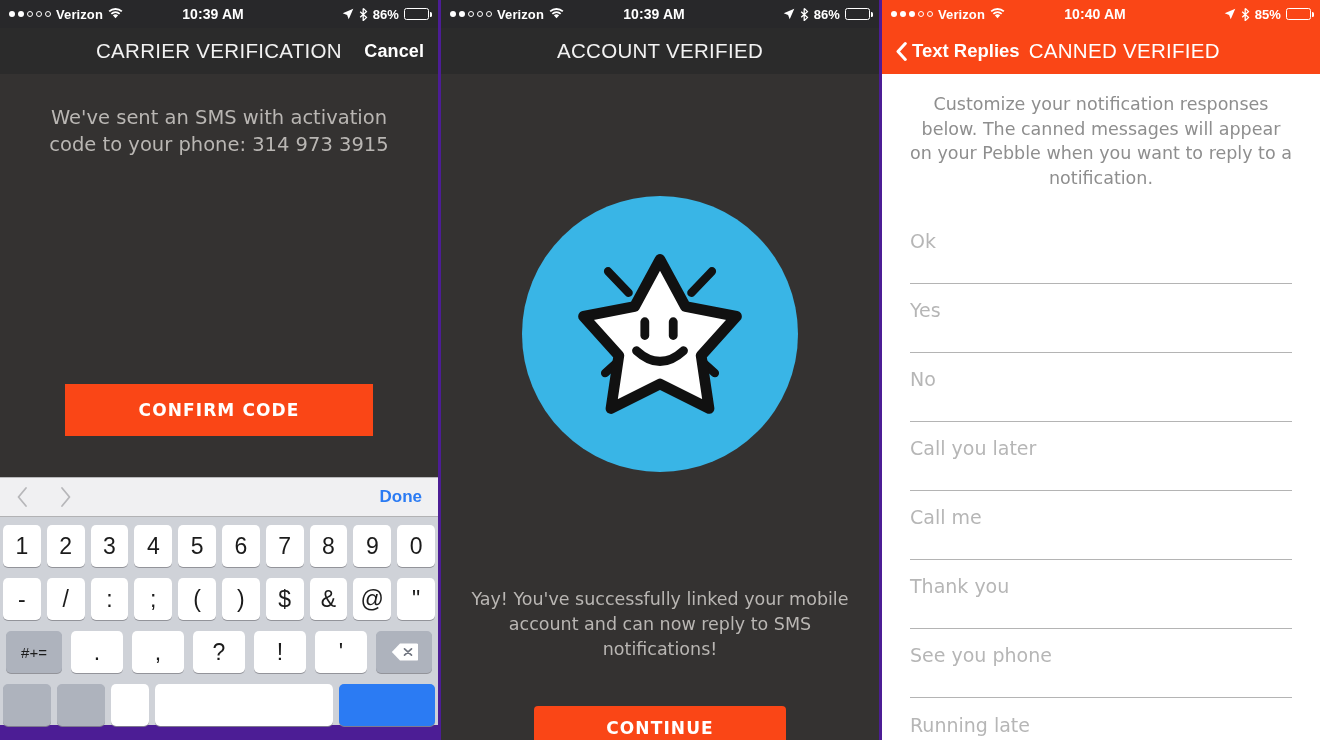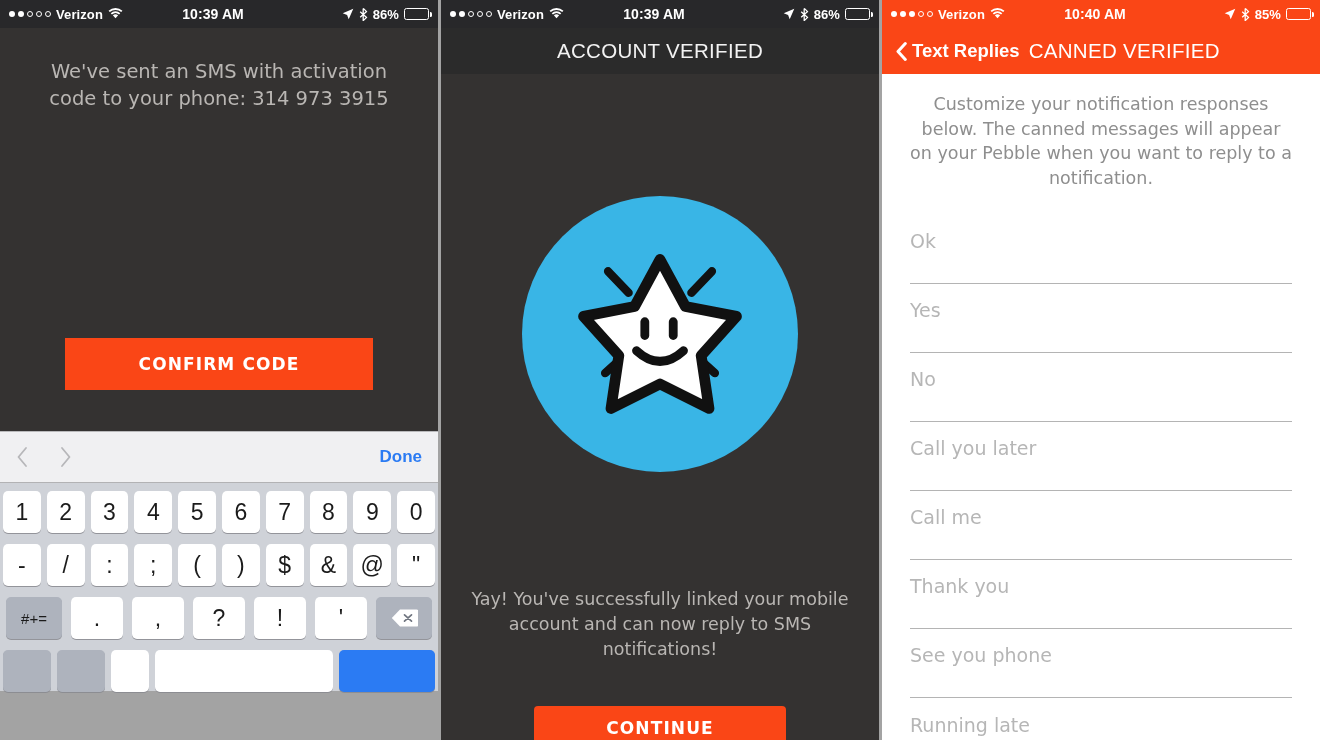--- a/index.html
+++ b/index.html
@@ -3,21 +3,21 @@
 <meta charset="utf-8">
 <style>
   html, body {
     margin: 0; padding: 0;
     background: #ffffff;
     font-family: "Liberation Sans", sans-serif;
   }
   #stage {
     position: relative;
     width: 1320px; height: 740px;
-    background: #a3a3a3;
+    background: #4c1d95;
     overflow: hidden;
   }
 
   .panel {
     position: absolute;
     top: 0;
     width: 438px;
     height: 740px;
     overflow: hidden;
   }
@@ -154,21 +154,21 @@
     cursor: pointer;
   }
   .confirm-wrap {
     position: absolute; left: 0; right: 0; top: 310px;
     display: flex; justify-content: center;
   }
   .confirm-btn { width: 308px; height: 52px; }
 
   
   .kb-toolbar {
-    height: 52px; background: #f0f0f2;
+    height: 40px; background: #f0f0f2;
     border-top: 1px solid #b9b9bb;
     border-bottom: 1px solid #b2b2b4;
     display: flex; align-items: center;
     padding: 0 16px; box-sizing: border-box;
   }
   .kb-arrows { display: flex; gap: 30px; }
   .kb-arrow { width: 13px; height: 22px; }
   .kb-done {
     margin-left: auto; color: #2b7bf3;
     font-size: 17px; font-weight: bold;
@@ -309,20 +309,24 @@
         <span class="bt-icon">
           <svg viewBox="0 0 9 13" width="9" height="13">
               <path d="M4.2 0.4 L7.6 3.6 L4.2 6.5 L4.2 0.4 M4.2 6.5 L7.6 9.4 L4.2 12.6 L4.2 6.5 M4.2 6.5 L1.2 9.2 M4.2 6.5 L1.2 3.8" stroke="#fff" stroke-width="1.3" fill="none" stroke-linejoin="round"></path>
             </svg>
         </span>
         <span class="batt-pct">86%</span>
         <span class="batt"><span class="batt-fill" style="width:86%"></span></span>
       </div>
     </div>
 
+    <div class="navbar dark">
+      <div class="nav-title">CARRIER VERIFICATION</div>
+      <div class="nav-right">Cancel</div>
+    </div>
 
     <div class="p1-body">
       <div class="sms-msg">We've sent an SMS with activation code to your phone: 314 973 3915</div>
 
 
       <div class="confirm-wrap">
         <button class="btn-orange confirm-btn">CONFIRM CODE</button>
       </div>
     </div>
 

